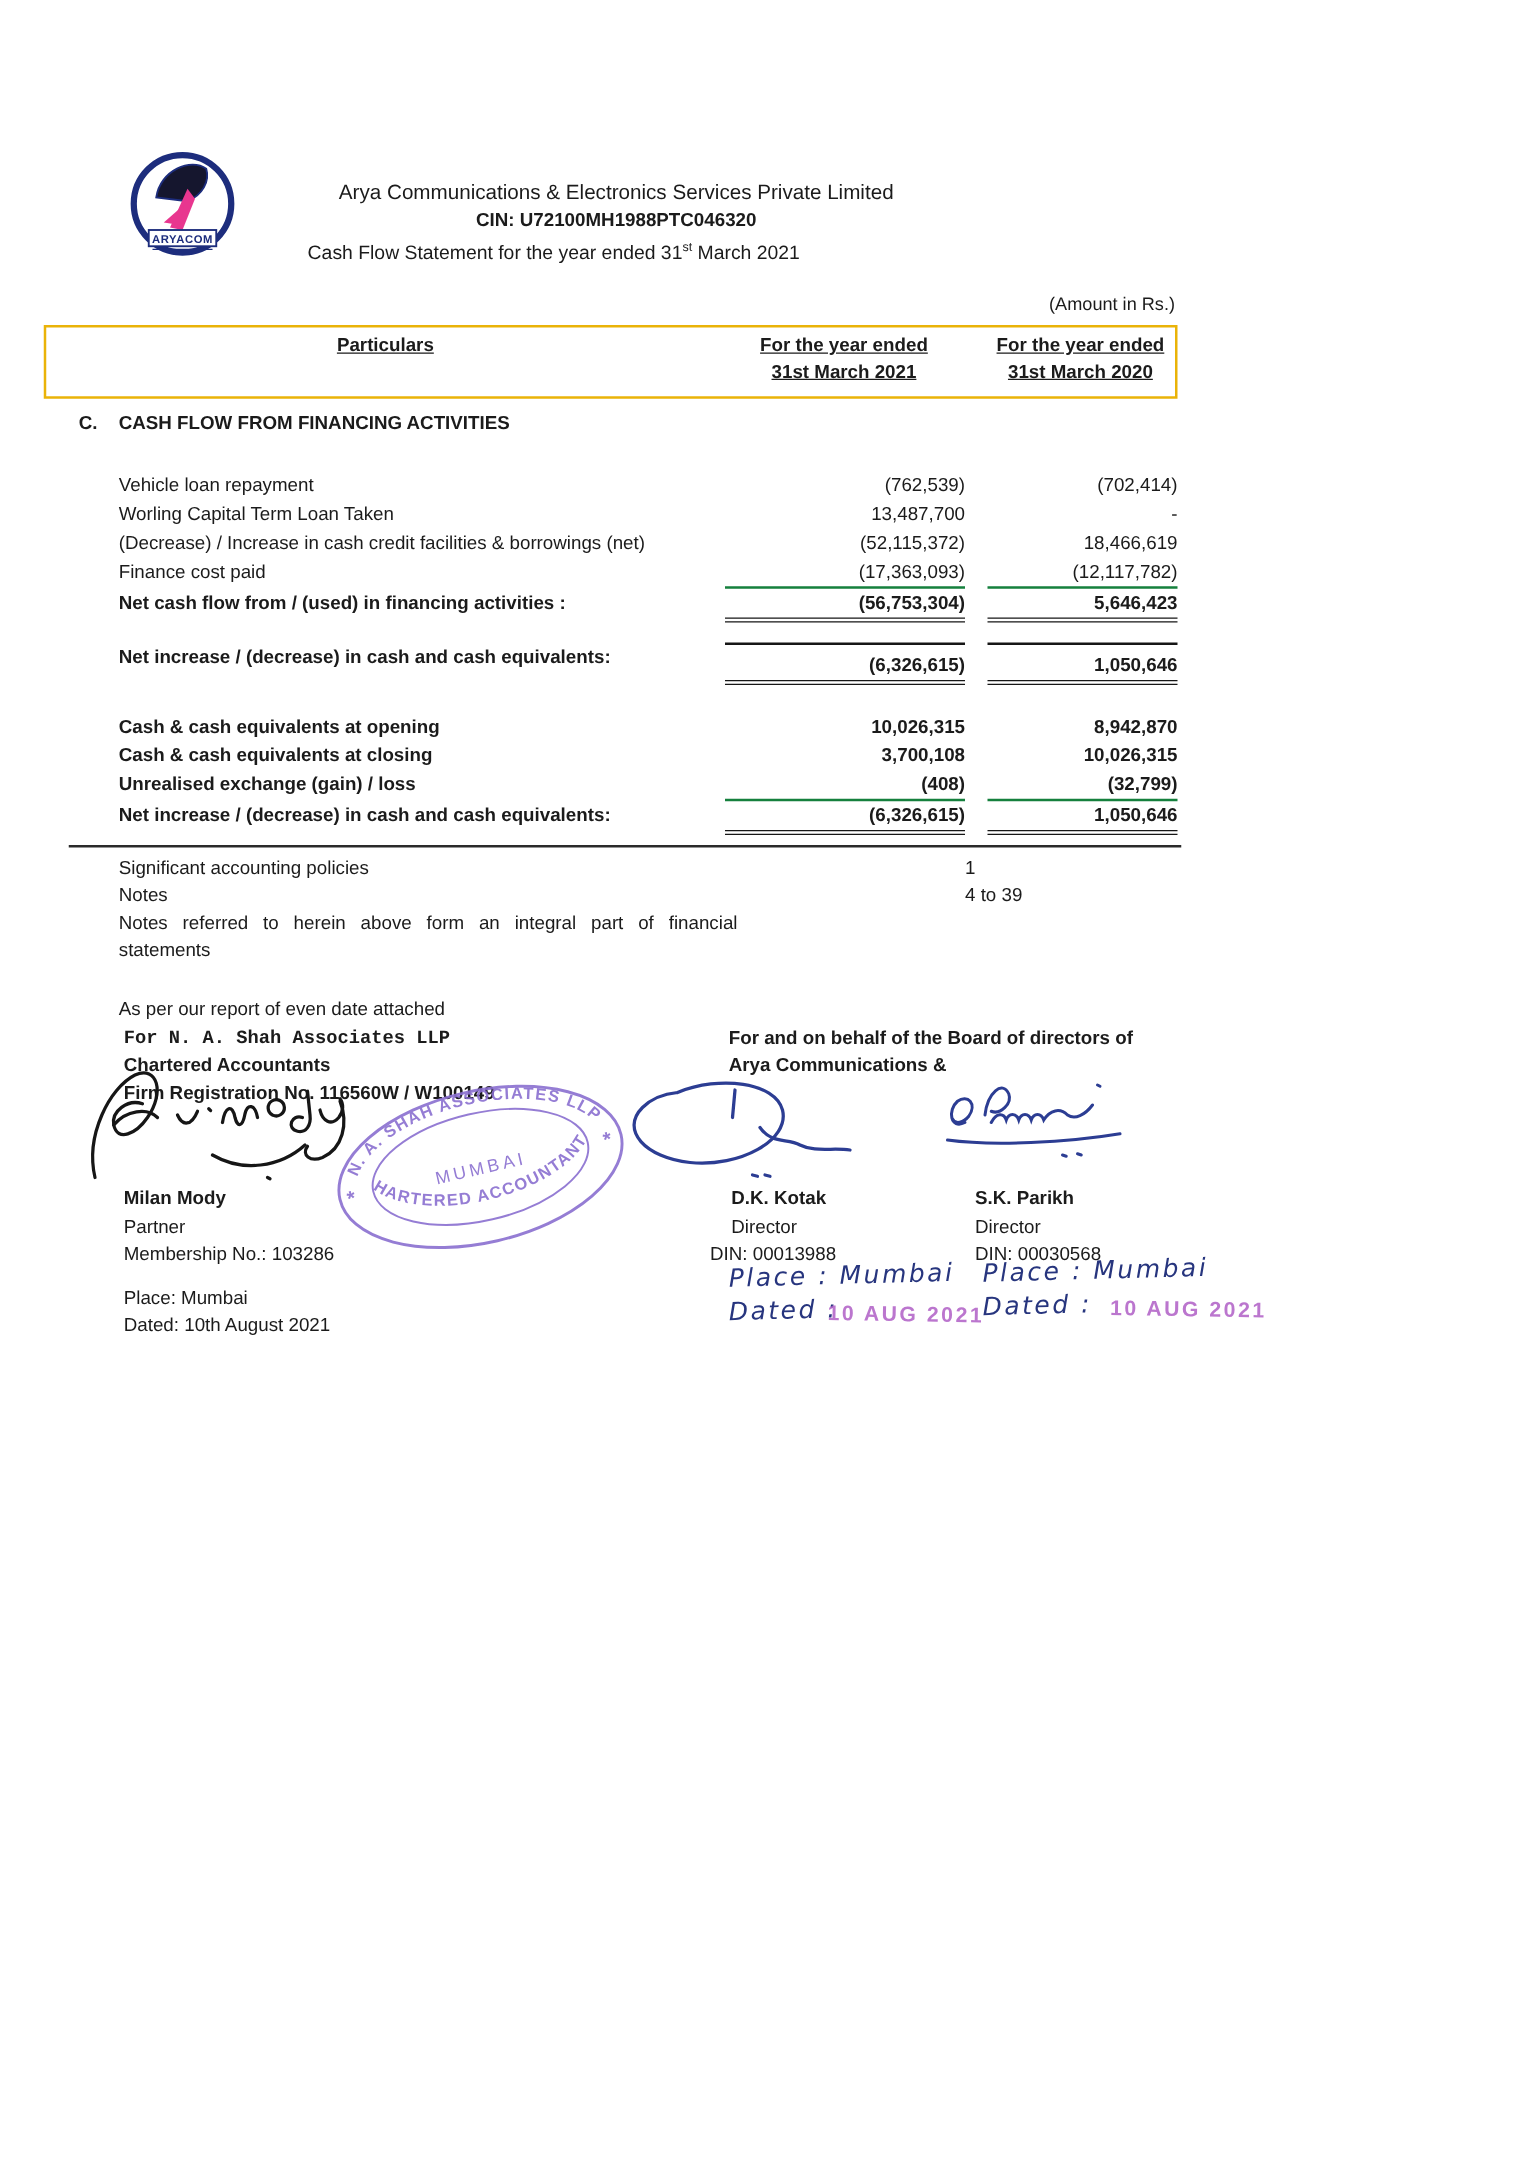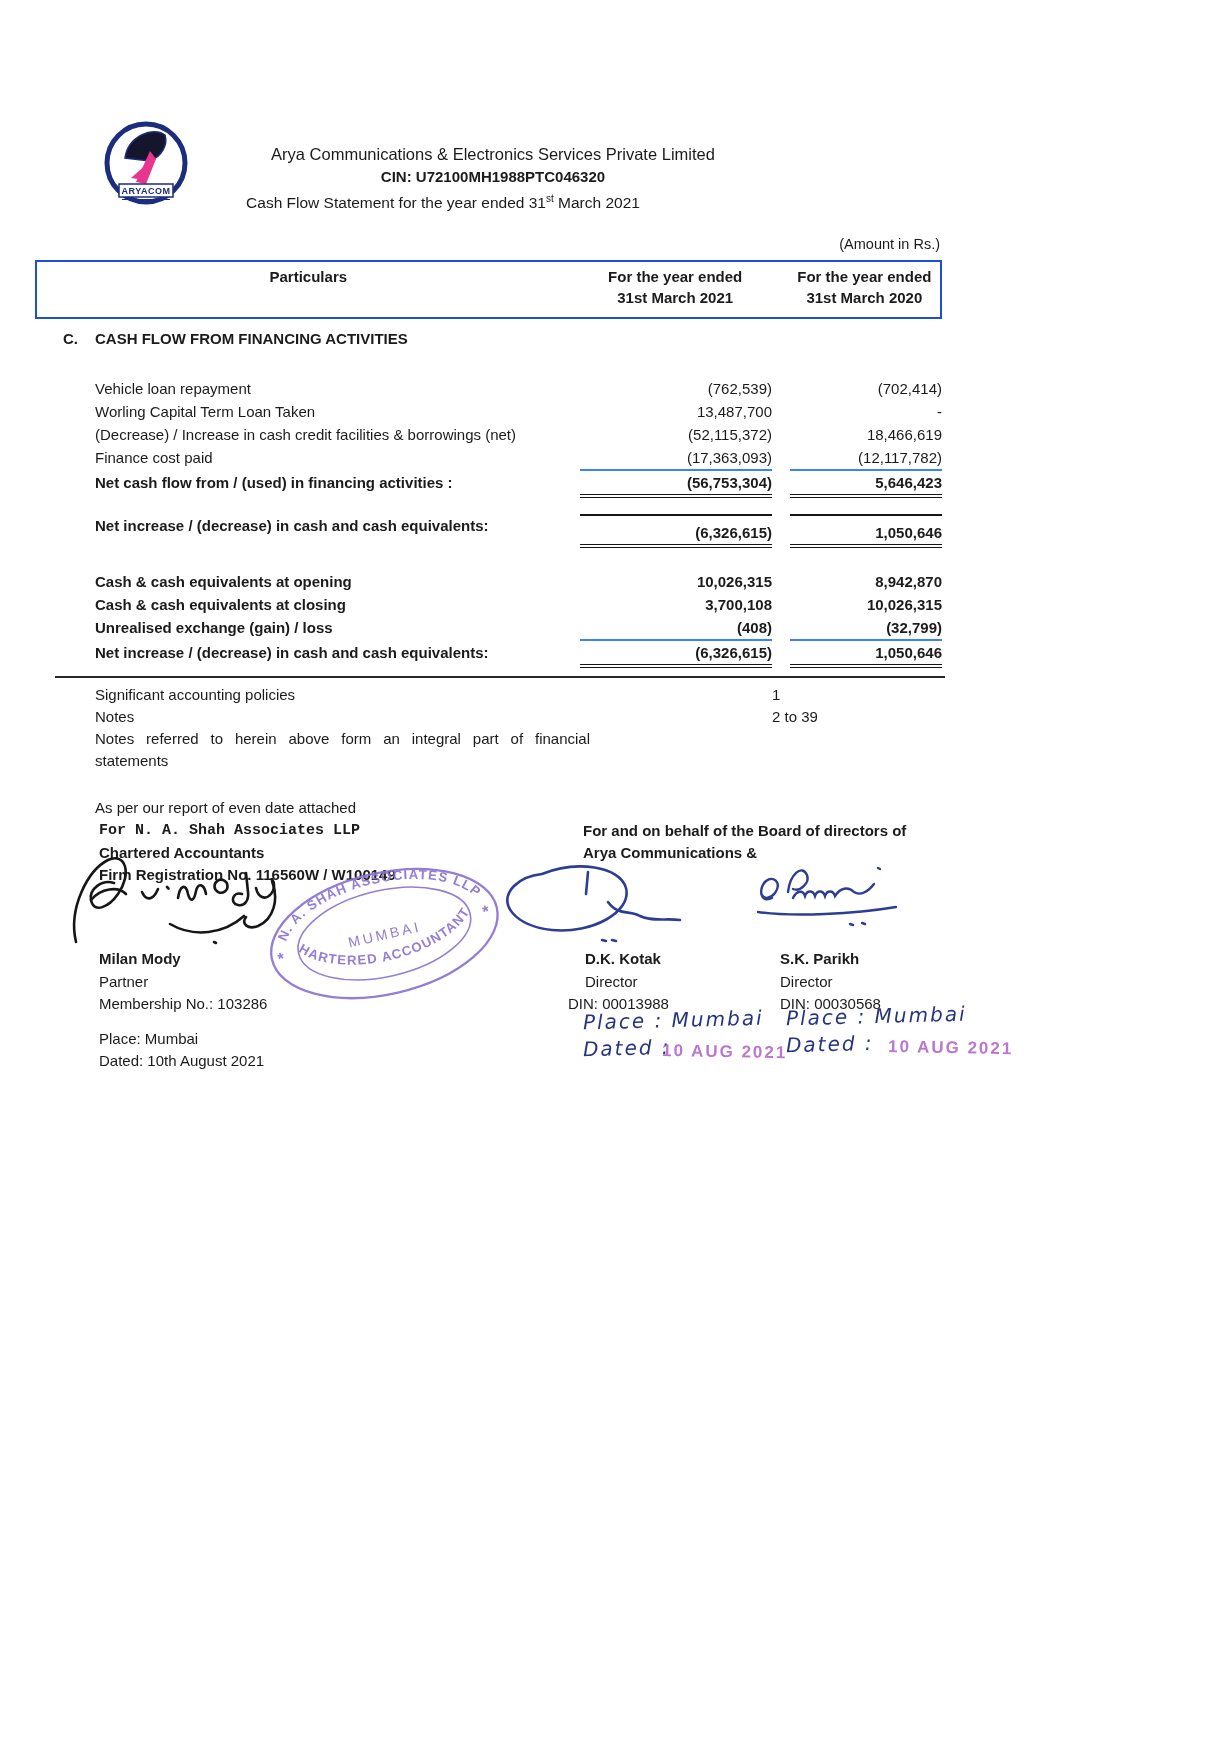--- a/index.html
+++ b/index.html
@@ -13,37 +13,37 @@
   
   .hdr{position:absolute;left:118px;top:143px;width:750px;text-align:center;}
   .hdr-title{font-size:16.5px;font-weight:400;line-height:23px;}
   .hdr-cin{font-size:15px;font-weight:700;line-height:22px;}
   .hdr-stmt{font-size:15.5px;font-weight:400;line-height:22px;display:inline-block;transform:translateX(-50px);}
   .hdr-stmt sup{font-size:10px;}
   
   .amount-note{position:absolute;right:292px;top:236px;font-size:14.5px;}
   
   .tbl{position:absolute;left:35px;top:260px;width:907px;font-size:15px;}
-  .thead{border:2px solid #1d4ed8;display:flex;padding:4px 0 9px 0;}
+  .thead{border:2px solid #eab308;display:flex;padding:4px 0 9px 0;text-decoration:underline;}
   .thead .hc{line-height:21px;text-align:center;font-weight:700;}
   .hc-label{width:545px;}
   .hc-v1{width:192px;}
   .hc-sp{width:18px;}
   .hc-v2{width:152px;}
   .section-row{margin-top:10px;display:flex;line-height:20px;font-weight:700;}
   .sec-letter{width:32px;padding-left:28px;}
   .rows{margin-top:28px;}
   .trow{display:flex;line-height:23px;}
   .c-label{width:545px;padding-left:60px;box-sizing:border-box;}
   .c-v1{width:192px;text-align:right;}
   .c-sp{width:18px;}
   .c-v2{width:152px;text-align:right;}
   .spacer16{height:16px;}
   .spacer22{height:22px;}
-  .u1{border-bottom:2px solid #3b82f6;}
+  .u1{border-bottom:2px solid #15803d;}
   .u2{border-bottom:4px double #161616;}
   .o1{border-top:2px solid #161616;padding-top:5px;}
   
   .divider{position:absolute;left:55px;top:676px;width:890px;border-top:2px solid #2a2a2a;}
   .note-line{position:absolute;left:95px;font-size:15px;line-height:21px;}
   .note-val{position:absolute;left:772px;font-size:15px;line-height:21px;}
   .note-para{position:absolute;left:95px;top:728px;width:495px;font-size:15px;line-height:22px;text-align:justify;}
   
   .sig-text{position:absolute;font-size:15px;line-height:21px;}
   .handwrite{
@@ -172,21 +172,21 @@
           <div class="c-sp"></div>
         <div class="c-v2 u2">1,050,646</div>
       </div>
     </div>
   </div>
 
   <div class="divider"></div>
   <div class="note-line" style="top:684px;">Significant accounting policies</div>
   <div class="note-val" style="top:684px;">1</div>
   <div class="note-line" style="top:706px;">Notes</div>
-  <div class="note-val" style="top:706px;">2 to 39</div>
+  <div class="note-val" style="top:706px;">4 to 39</div>
   <div class="note-para">Notes referred to herein above form an integral part of financial statements</div>
 
   <div class="sig-text" style="left:95px;top:797px;">As per our report of even date attached</div>
 
   <div class="sig-text bold" style="left:99px;top:820px;font-family:Liberation Mono, monospace;">For N. A. Shah Associates LLP</div>
   <div class="sig-text bold" style="left:99px;top:842px;">Chartered Accountants</div>
   <div class="sig-text bold" style="left:99px;top:864px;">Firm Registration No. 116560W / W100149</div>
 
   <div class="sig-text bold" style="left:583px;top:820px;">For and on behalf of the Board of directors of</div>
   <div class="sig-text bold" style="left:583px;top:842px;">Arya Communications &amp;</div>

